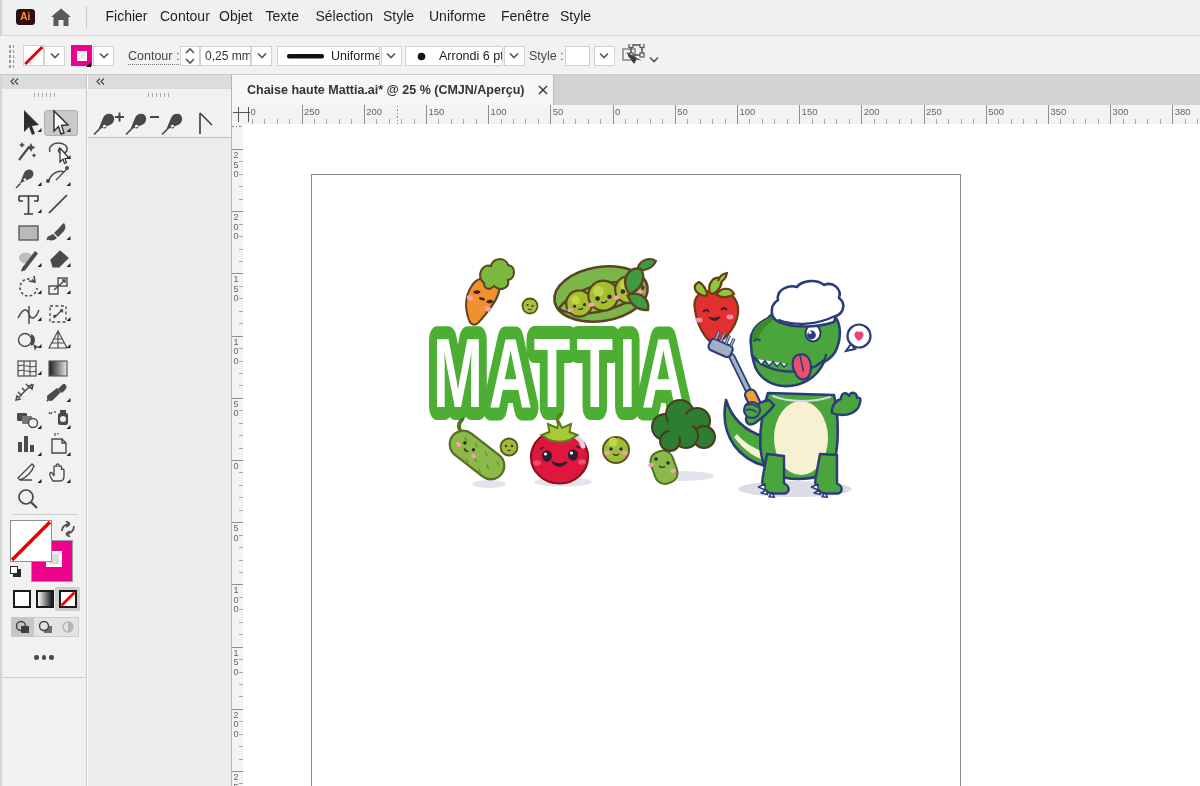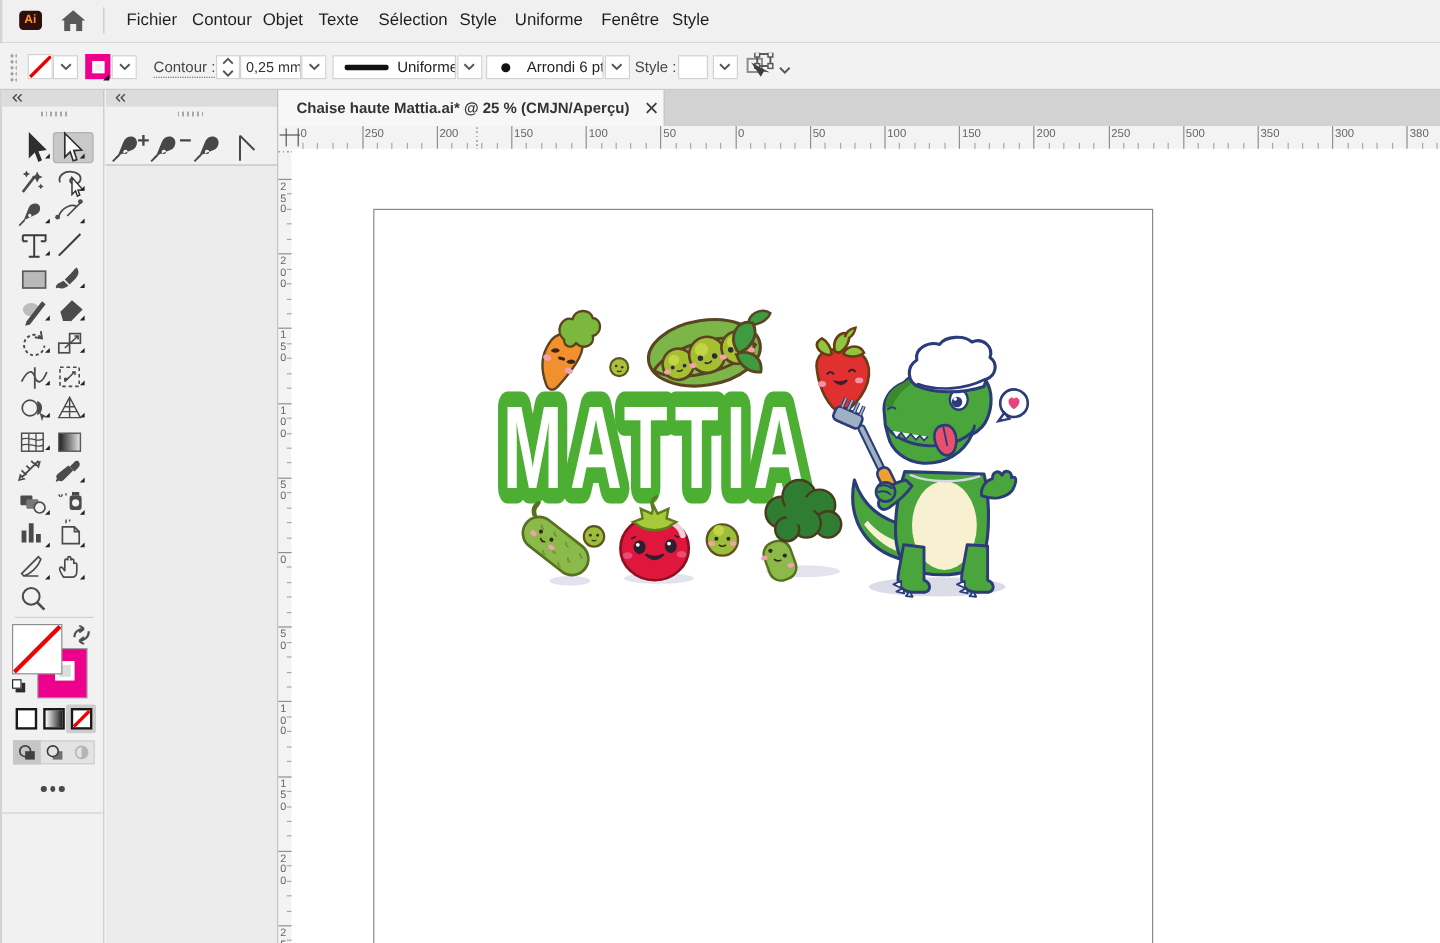--- a/index.html
+++ b/index.html
@@ -417,21 +417,21 @@
 <div class="abs" style="left:239px;top:696.4px;width:4px;height:1px;background:#a9a9a9;"></div>
 <div class="abs" style="left:232px;top:708.8px;width:11px;height:1px;background:#8f8f8f;"></div>
 <div class="abs" style="left:233.5px;top:710.8px;font-size:9px;line-height:9.5px;color:#666;">2<br>0<br>0</div>
 <div class="abs" style="left:239px;top:721.2px;width:4px;height:1px;background:#a9a9a9;"></div>
 <div class="abs" style="left:239px;top:733.7px;width:4px;height:1px;background:#a9a9a9;"></div>
 <div class="abs" style="left:239px;top:746.1px;width:4px;height:1px;background:#a9a9a9;"></div>
 <div class="abs" style="left:239px;top:758.6px;width:4px;height:1px;background:#a9a9a9;"></div>
 <div class="abs" style="left:232px;top:771.0px;width:11px;height:1px;background:#8f8f8f;"></div>
 <div class="abs" style="left:233.5px;top:773.0px;font-size:9px;line-height:9.5px;color:#666;">2<br>5<br>0</div>
 <div class="abs" style="left:239px;top:783.4px;width:4px;height:1px;background:#a9a9a9;"></div>
-<div class="abs" style="left:413px;top:250px;width:450px;height:270px;"><svg width="450" height="270" viewBox="0 0 450 270">
+<div class="abs" style="left:427px;top:250px;width:450px;height:270px;"><svg width="450" height="270" viewBox="0 0 450 270">
 
 <text x="135" y="157" text-anchor="middle" font-family="Liberation Sans" font-weight="bold" font-size="98" letter-spacing="10" textLength="258" lengthAdjust="spacingAndGlyphs" fill="#ffffff" stroke="#4cae32" stroke-width="26" stroke-linejoin="round" paint-order="stroke">MATTIA</text>
 
 <ellipse cx="62" cy="234" rx="17" ry="4" fill="#e3e3ef"></ellipse>
 <ellipse cx="136" cy="232" rx="29" ry="4.5" fill="#e3e3ef"></ellipse>
 <ellipse cx="256" cy="226" rx="31" ry="5" fill="#e3e3ef"></ellipse>
 <ellipse cx="368" cy="239" rx="57" ry="8" fill="#dcdce9"></ellipse>
 
 <g stroke="#5d4420" stroke-width="2">
 <path d="M44 37 C 50 26 66 24 71 33 C 76 41 68 54 52 72 C 48 76.5 43.5 75 42 70 C 37 56 39 45 44 37 Z" fill="#f2902e"></path>

